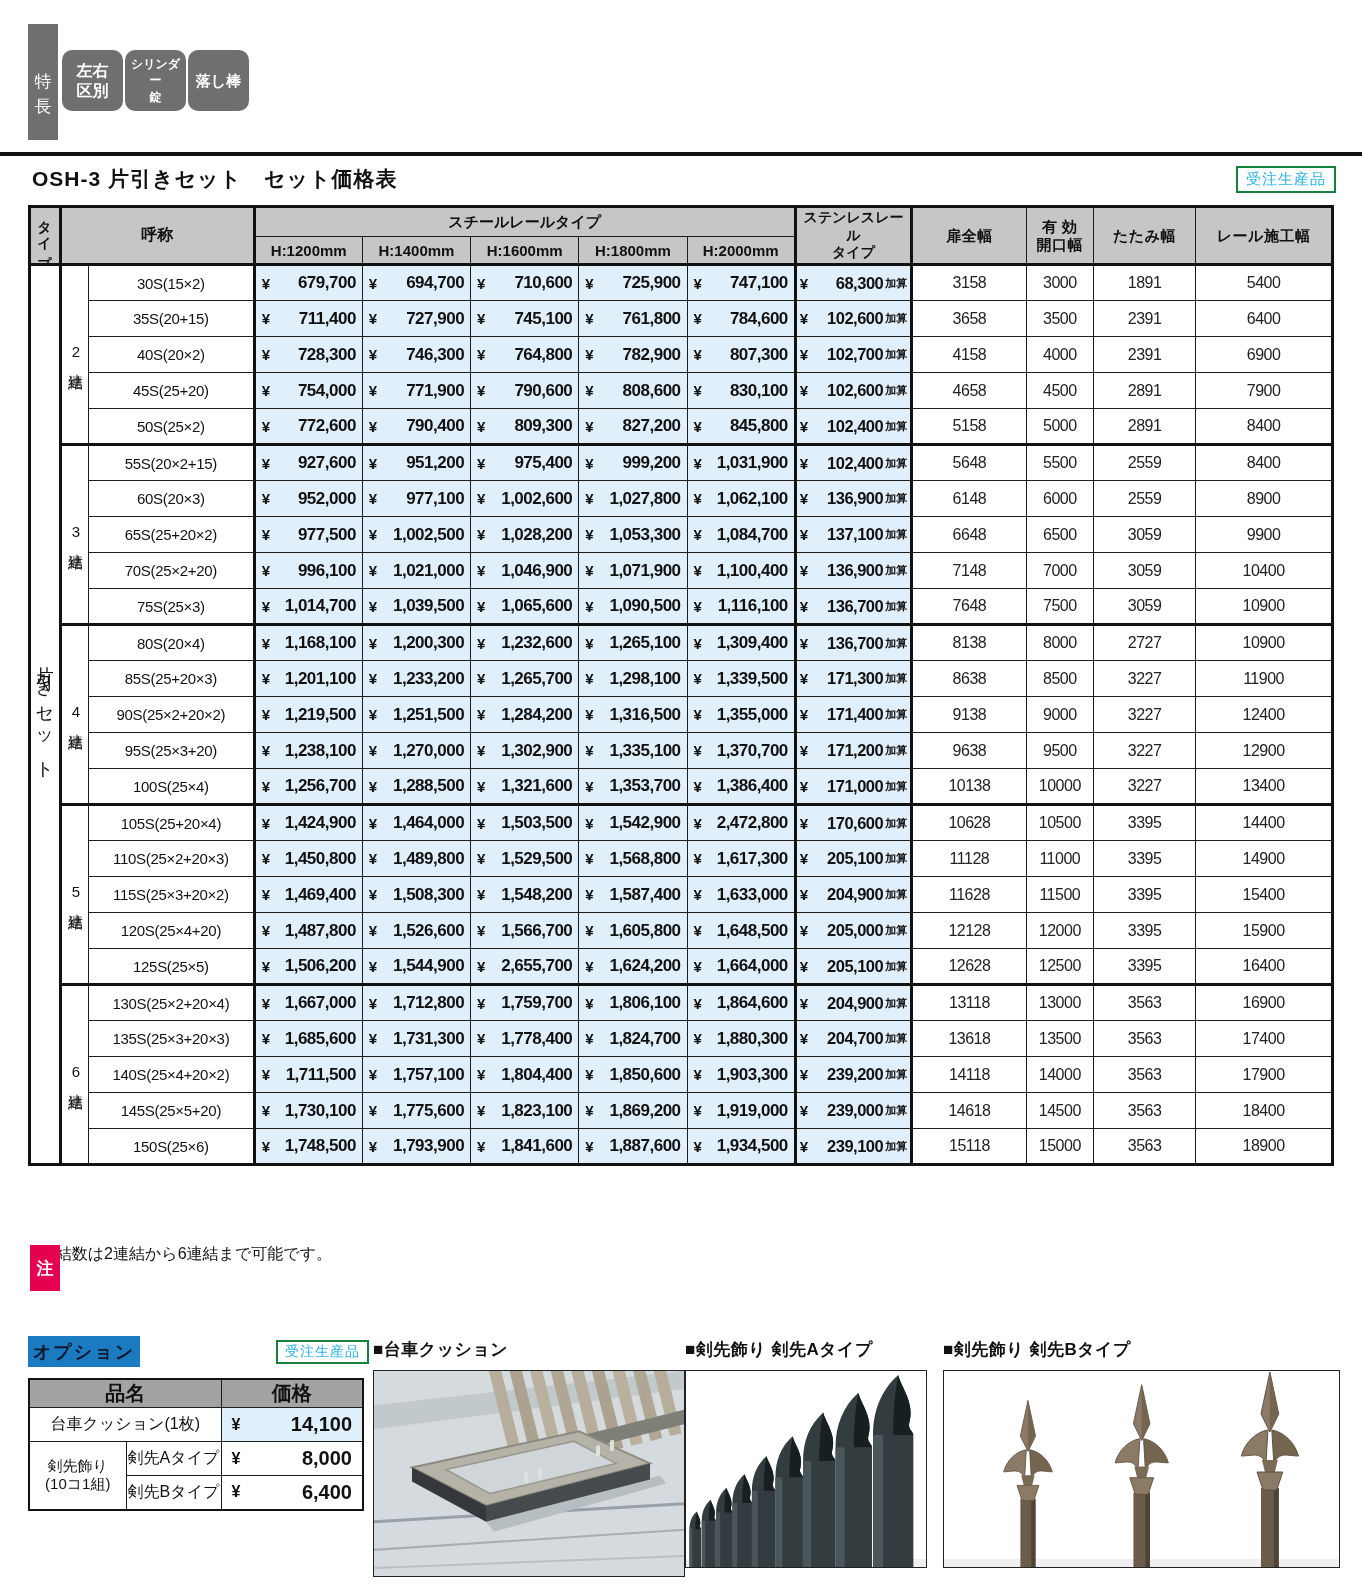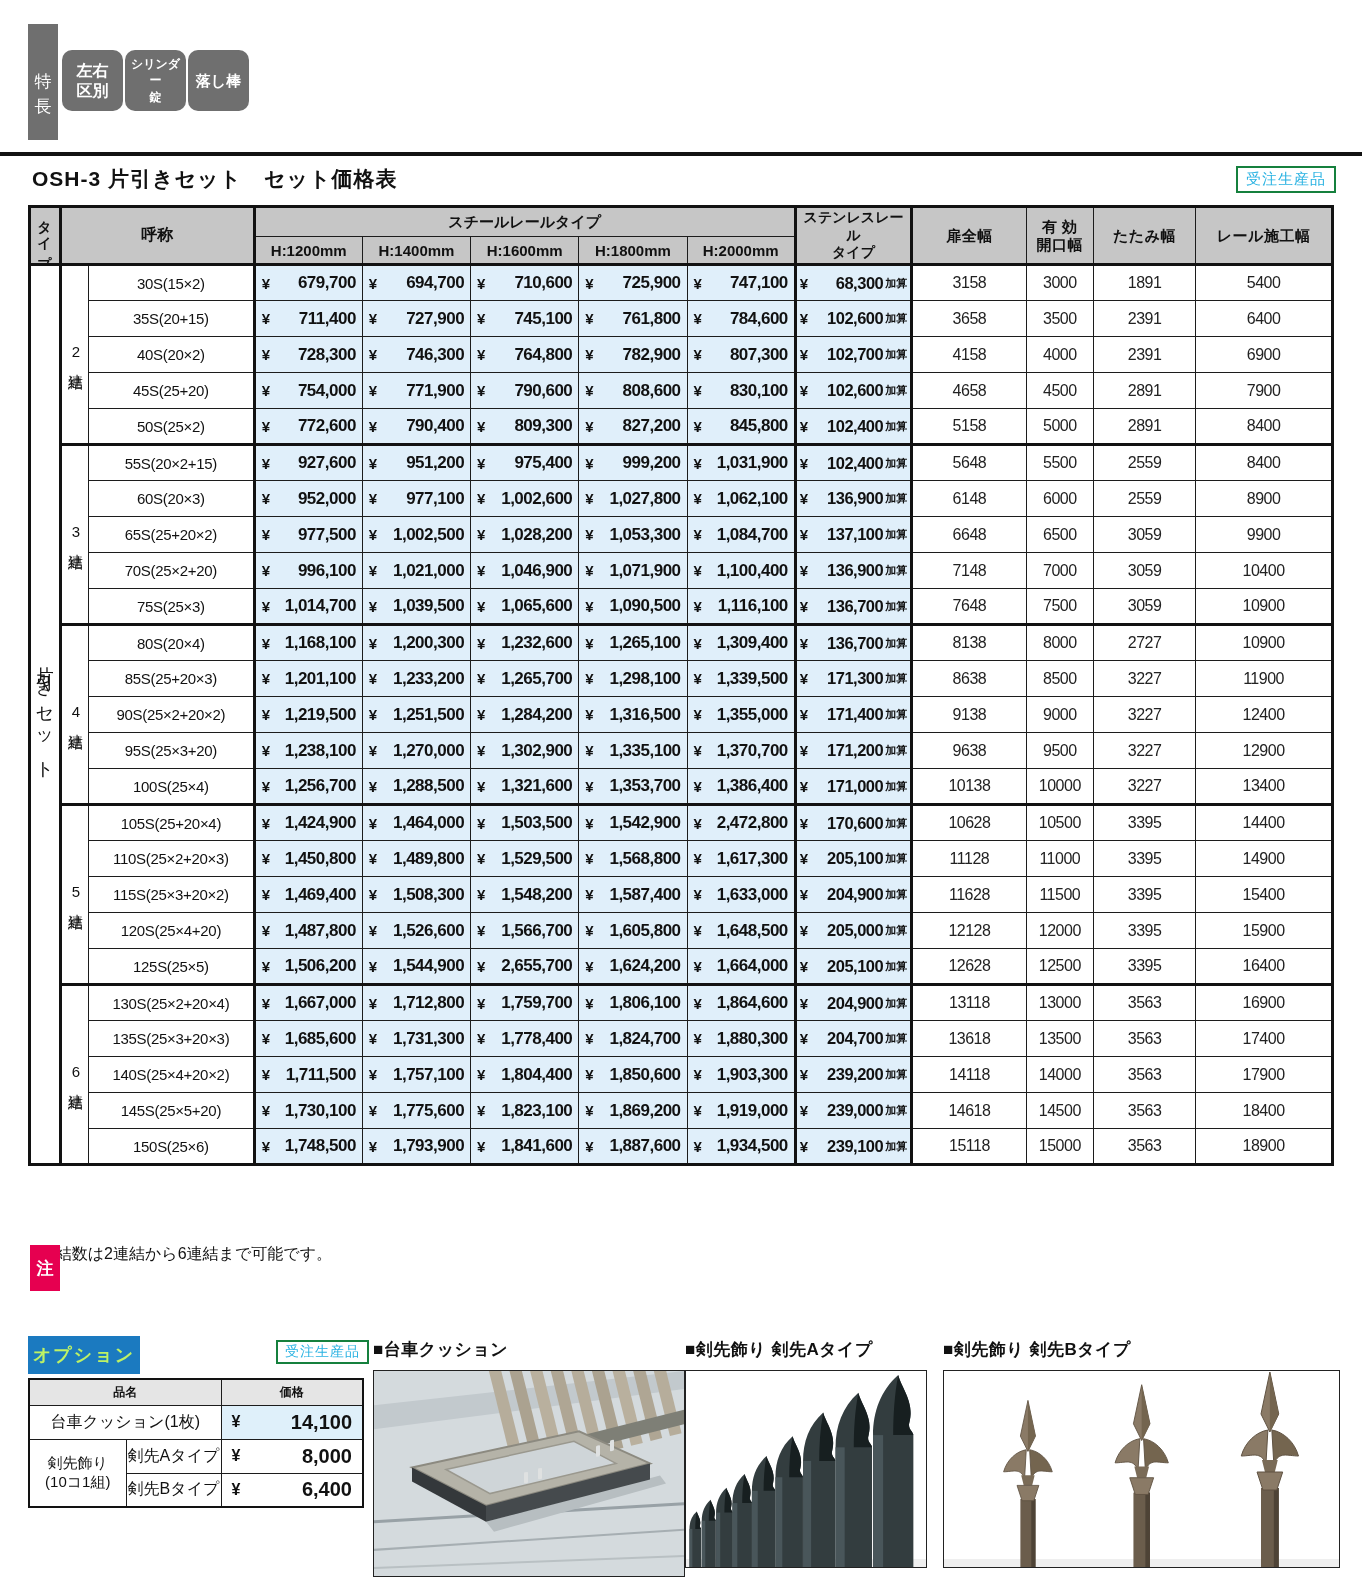--- a/index.html
+++ b/index.html
@@ -82,30 +82,30 @@
   
   .note1{left:30px;top:1244px;font-size:16px}
   .chu{
     left:30px;top:1245px;width:30px;height:46px;background:#e60050;color:#fff;
     font-size:17px;font-weight:bold;display:flex;align-items:center;justify-content:center;
   }
   .note-lines{left:68px;top:1242px;font-size:16px;line-height:31px}
 
   
   .opt-badge{
-    left:28px;top:1336px;width:112px;height:38px;background:#1b7ac0;color:#bef264;
+    left:28px;top:1336px;width:112px;height:31px;background:#1b7ac0;color:#0f172a;
     font-size:18px;font-weight:bold;display:flex;align-items:center;justify-content:center;
     letter-spacing:2px;
   }
   table.opt-table{
     left:28px;top:1378px;width:334px;border-collapse:collapse;table-layout:fixed;
     border:2.5px solid #121212;
   }
   .opt-table th,.opt-table td{border:1.5px solid #1c1c1c;box-sizing:border-box;padding:0;text-align:center}
-  .opt-table th{background:#e5e5e5;font-weight:600;font-size:12px;height:26px}
+  .opt-table th{background:#a3a3a3;font-weight:600;font-size:20px;height:26px}
   .opt-table td{height:34px;font-size:16px;background:#fff}
   td.opt-group{font-size:15px;line-height:1.25}
   td.opt-price .pc{font-size:20px;padding:0 10px;letter-spacing:0}
   td.opt-price .yen{font-size:16px}
   td.opt-price-blue{background:#dff0fa}
 
   
   .fig-title{font-size:17px;font-weight:600;letter-spacing:0.5px}
   .fig-box{border:1.5px solid #222;background:#fff;box-sizing:border-box}
   .f1t{left:373px;top:1338px}

